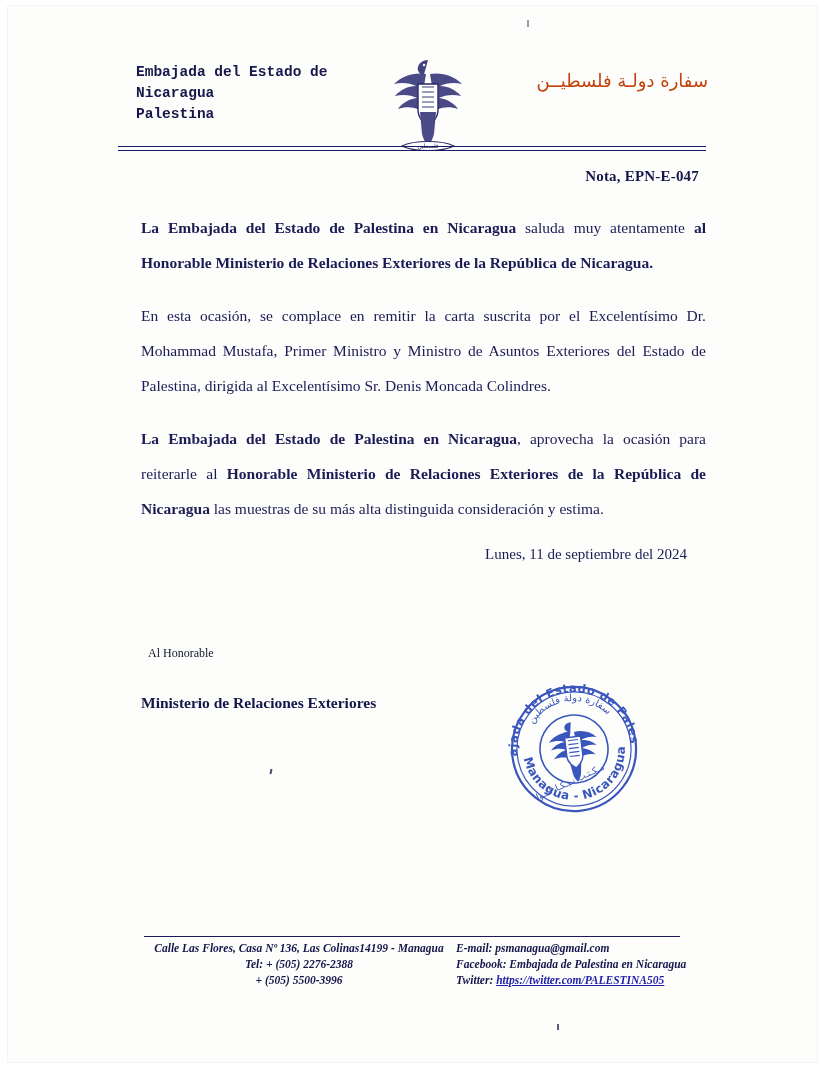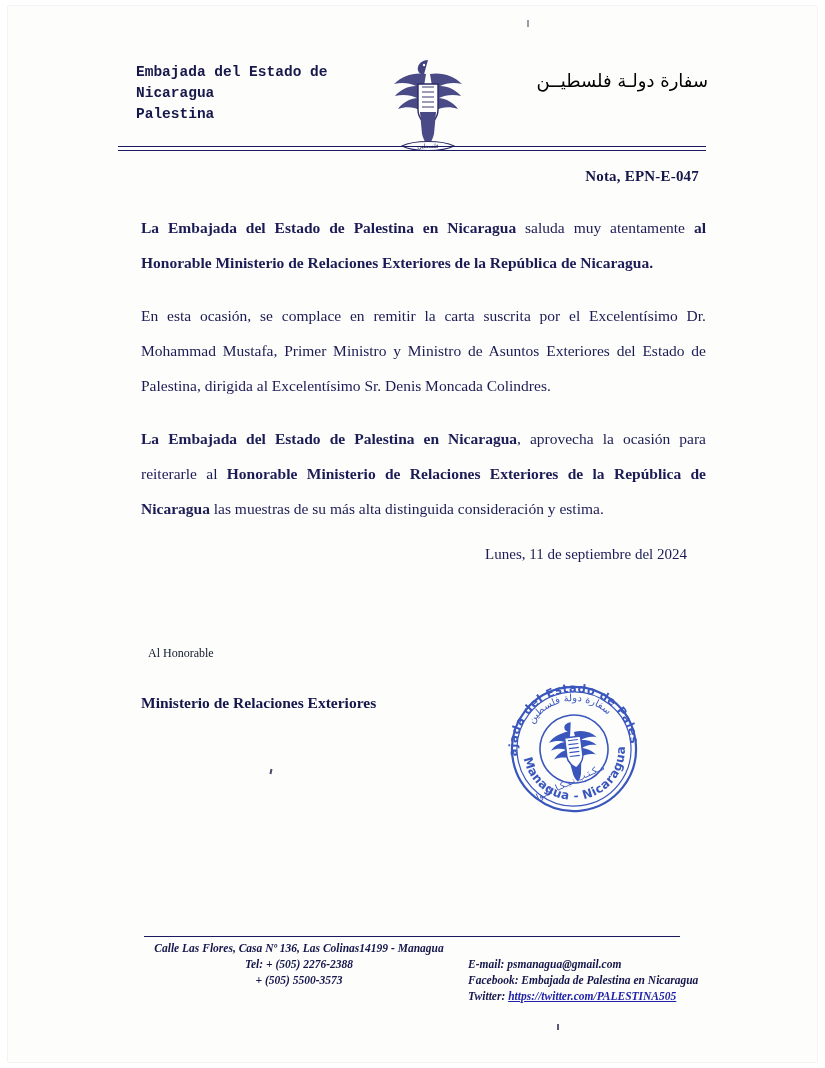--- a/index.html
+++ b/index.html
@@ -49,21 +49,21 @@
   .lh-right {
     position: absolute;
     right: 0px;
     top: 12px;
     width: 240px;
     text-align: right;
     direction: rtl;
     font-family: "DejaVu Sans", sans-serif;
     font-size: 18px;
     line-height: 30px;
-    color: #000000;
+    color: #c2410c;
   }
   .lh-emblem {
     position: absolute;
     left: 252px;
     top: 0px;
     width: 96px;
     height: 104px;
   }
 
   .rule {
@@ -185,23 +185,22 @@
   .footer-left {
     position: absolute;
     left: 0;
     top: 0;
     width: 310px;
     text-align: center;
   }
   .footer-right {
     position: absolute;
     left: 312px;
-    top: 16px;
+    top: 0;
     width: 236px;
-    margin-left: 12px;
   }
   .footer-link {
     color: #1f22a8;
     text-decoration: underline;
   }
   .fl-line { display: block; }
 </style>
 </head>
 <body>
 
@@ -300,21 +299,21 @@
         </g>
         <text x="70" y="112" font-family="DejaVu Sans, sans-serif" font-size="9" fill="#1f3fb5" text-anchor="middle" transform="rotate(-18 70 112)">مـكـتـب نـيـكـاراغـوا</text>
       </svg>
     </div>
 
     <div class="footer-rule"></div>
     <div class="footer">
       <div class="footer-left">
         <span class="fl-line">Calle Las Flores, Casa Nº 136, Las Colinas14199 - Managua</span>
         <span class="fl-line">Tel: + (505) 2276-2388</span>
-        <span class="fl-line">+ (505) 5500-3573</span>
+        <span class="fl-line">+ (505) 5500-3996</span>
       </div>
       <div class="footer-right">
         <span class="fl-line">E-mail: psmanagua@gmail.com</span>
         <span class="fl-line">Facebook: Embajada de Palestina en Nicaragua</span>
         <span class="fl-line"><span>Twitter: </span><a class="footer-link" href="#">https://twitter.com/PALESTINA505</a></span>
       </div>
     </div>
 
   </div>
 </div>

